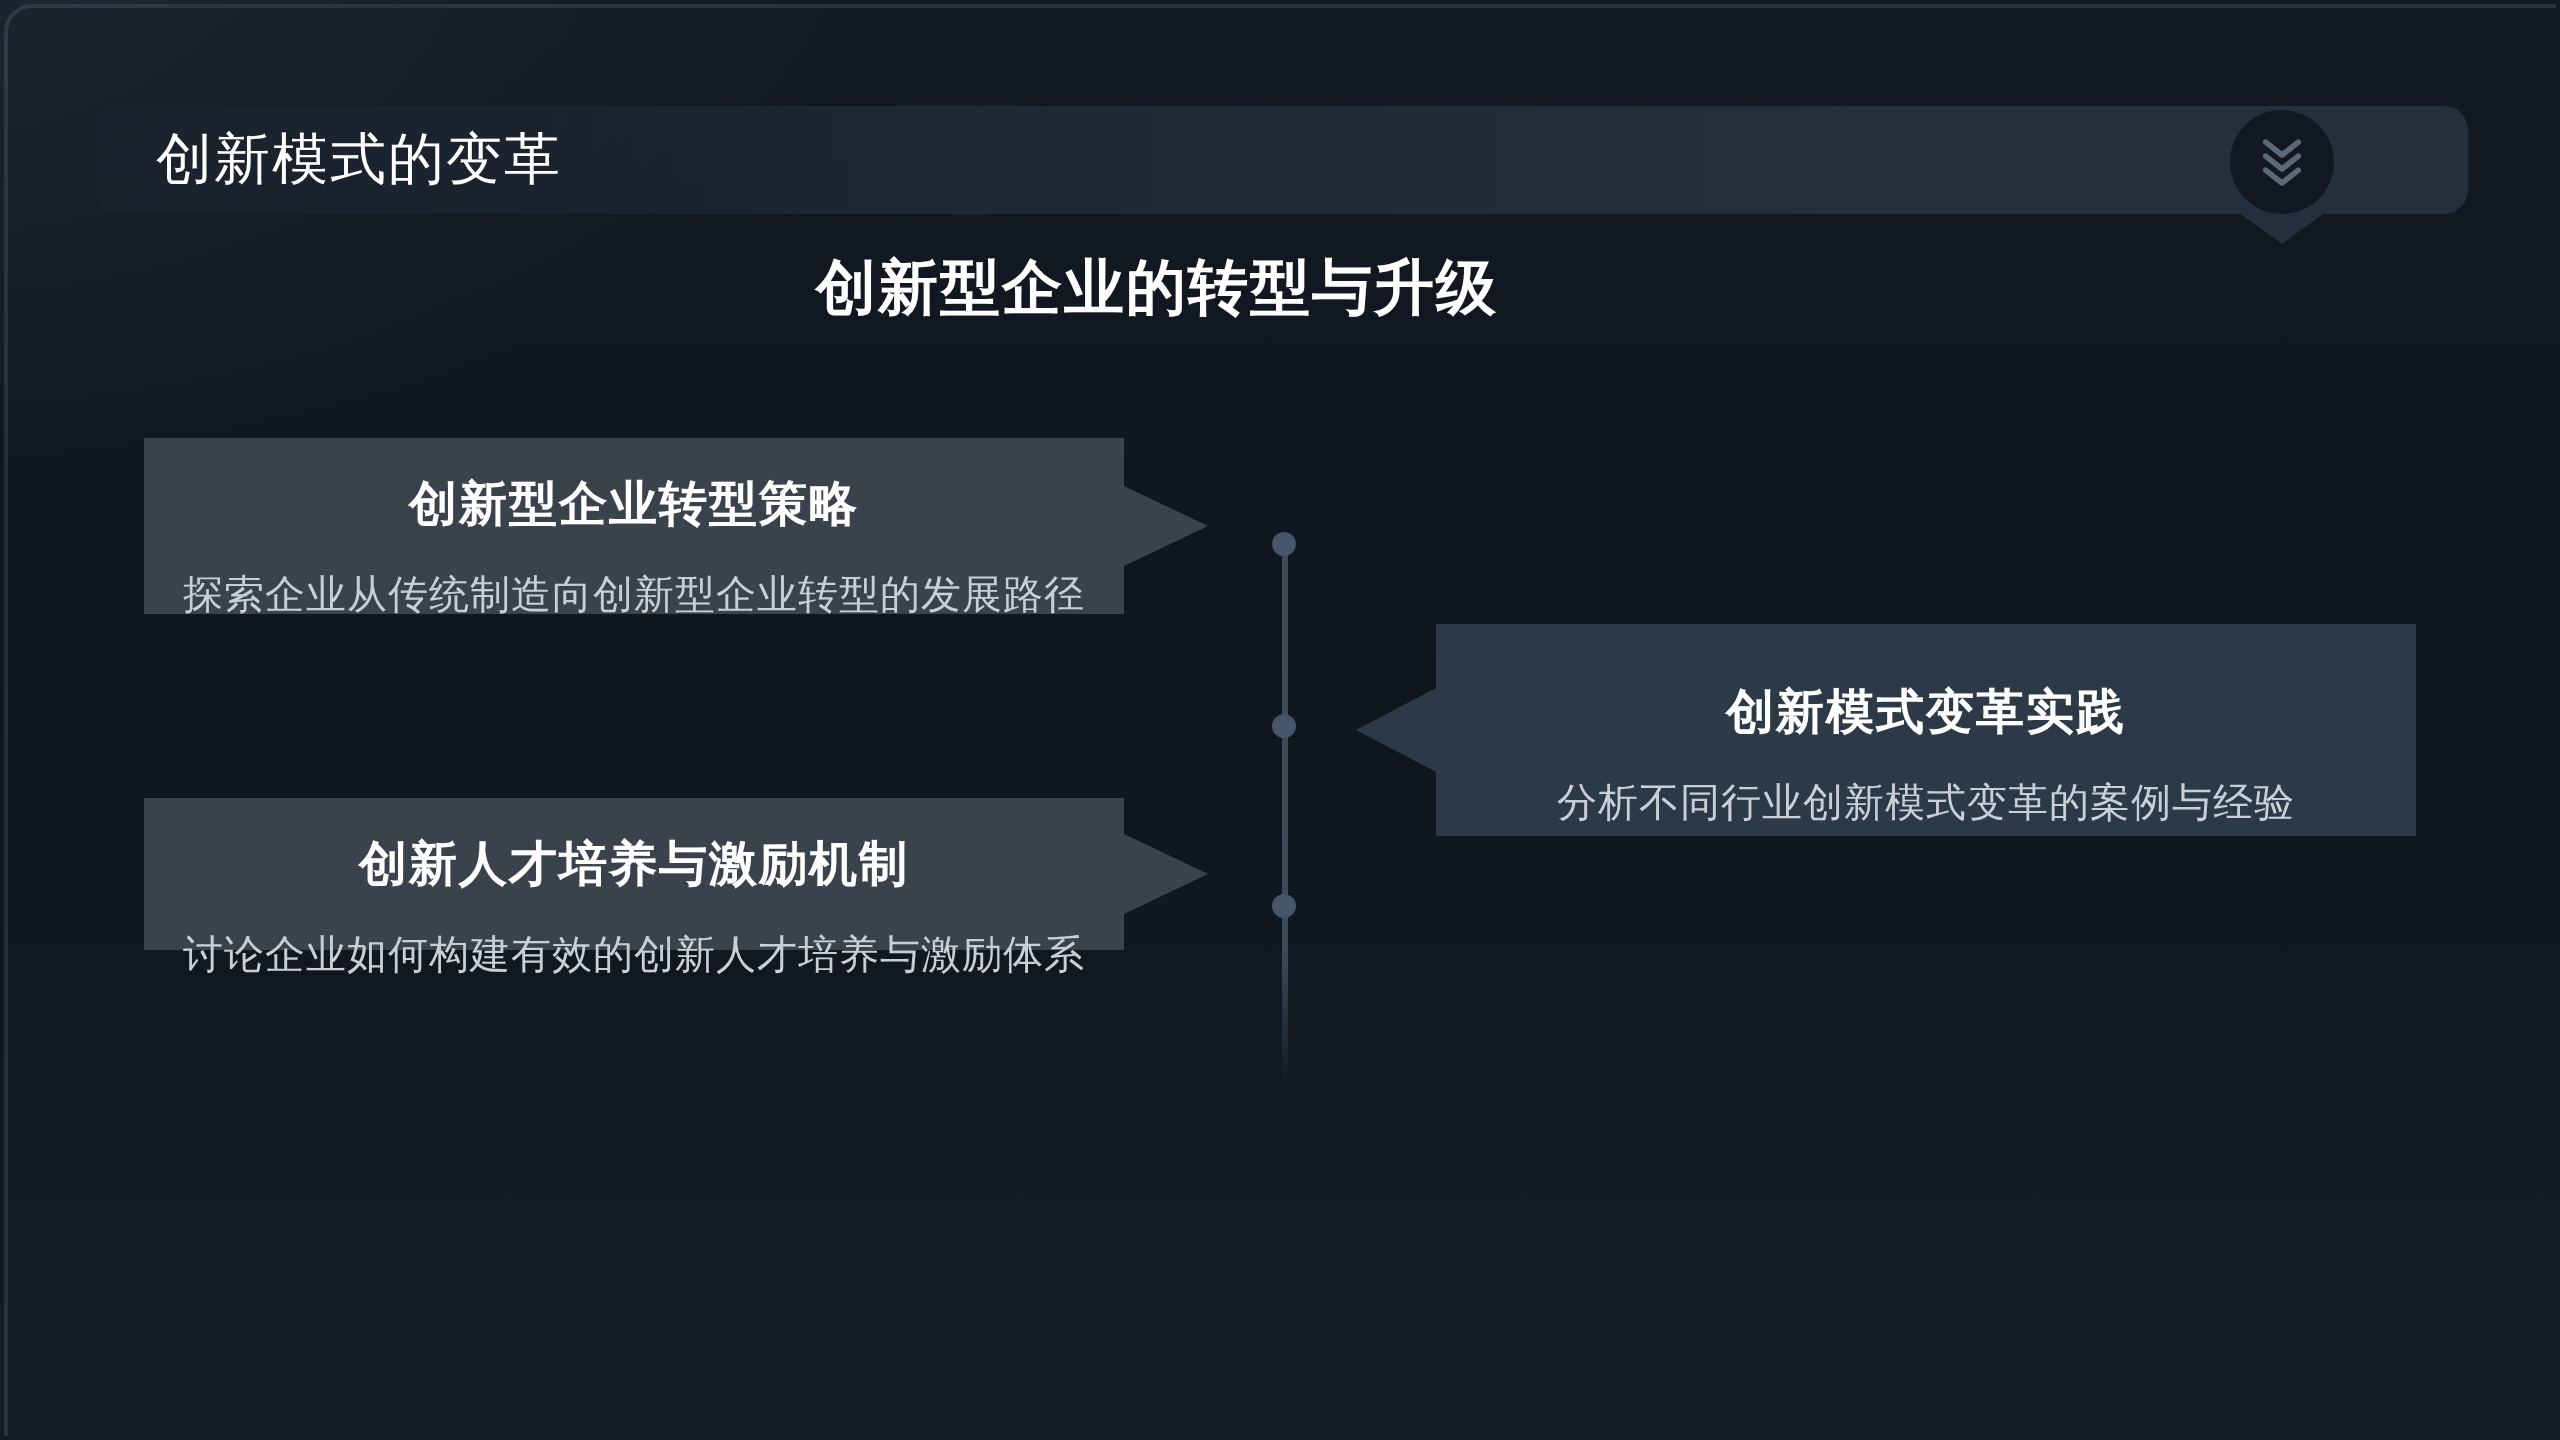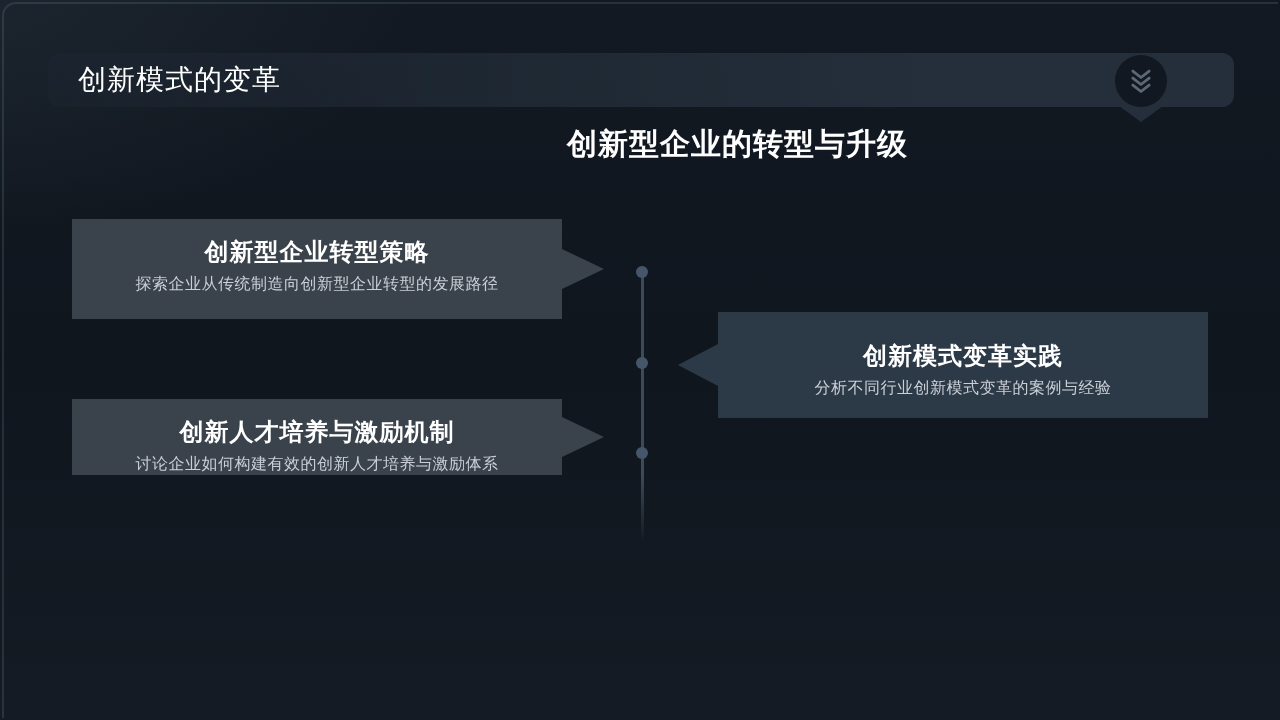--- a/index.html
+++ b/index.html
@@ -40,58 +40,58 @@
   .header-icon-btn{
     position:absolute;left:1115px;top:55px;width:52px;height:52px;
     border-radius:50%;background:#121821;
     display:flex;align-items:center;justify-content:center;
     cursor:pointer;
   }
 
   
   .subtitle{
     position:absolute;left:408px;top:124px;width:500px;
-    text-align:right;font-size:30px;font-weight:bold;color:#ffffff;letter-spacing:1px;
+    text-align:left;font-size:30px;font-weight:bold;color:#ffffff;letter-spacing:1px;
   }
 
   
   .timeline-line{
     position:absolute;left:641px;top:272px;width:3px;height:271px;
     background:linear-gradient(180deg,#3c4b59 0%, #3c4b59 75%, rgba(60,75,89,0) 100%);
   }
   .timeline-dot{
     position:absolute;width:12px;height:12px;border-radius:50%;
     background:#45566a;left:636px;
   }
   .dot-1{top:266px;} .dot-2{top:357px;} .dot-3{top:447px;}
 
   
   .card{
     position:absolute;width:490px;
     box-sizing:border-box;text-align:center;
   }
   .card-left{background:#3a424b;}
   .card-right{background:#2c3947;}
-  .card-1{left:72px;top:219px;height:100px;padding-top:17px;}
+  .card-1{left:72px;top:219px;height:88px;padding-top:17px;}
   .card-2{left:718px;top:312px;height:106px;padding-top:28px;}
   .card-3{left:72px;top:399px;height:76px;padding-top:17px;}
   .card-left::after{
     content:"";position:absolute;right:-42px;top:50%;margin-top:-20px;
     width:0;height:0;
     border-top:20px solid transparent;border-bottom:20px solid transparent;
     border-left:42px solid #3a424b;
   }
   .card-right::after{
     content:"";position:absolute;left:-40px;top:50%;margin-top:-21px;
     width:0;height:0;
     border-top:21px solid transparent;border-bottom:21px solid transparent;
     border-right:40px solid #2c3947;
   }
   .card-title{font-size:24px;font-weight:bold;color:#ffffff;letter-spacing:1px;}
-  .card-desc{margin-top:6px;font-size:16px;color:#c9cfd6;letter-spacing:0.5px;}
+  .card-desc{margin-top:16px;font-size:20px;color:#c9cfd6;letter-spacing:0.5px;}
 </style>
 </head>
 <body>
 
 <div class="slide">
   <div class="edge-accent"></div>
 
   <div class="header-bar">
     <div class="header-title">创新模式的变革</div>
   </div>

